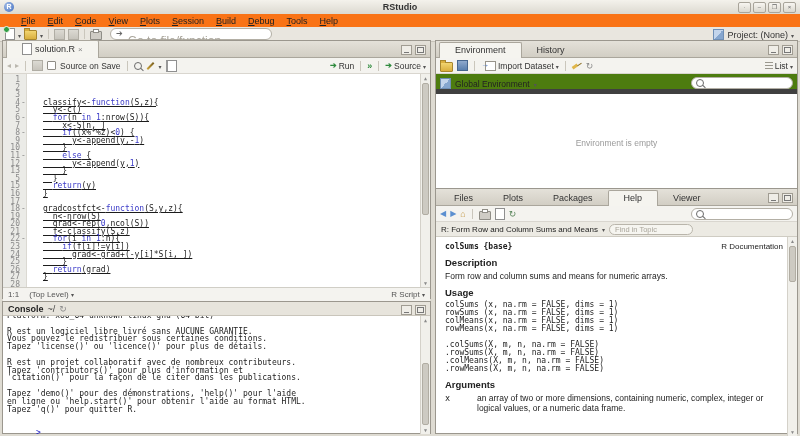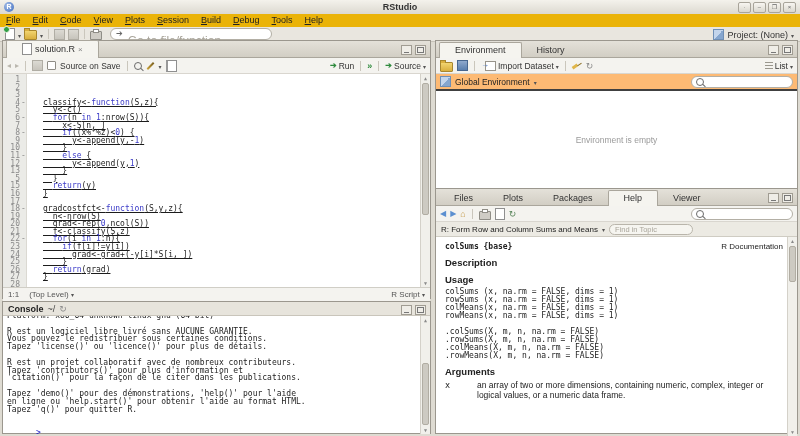--- a/index.html
+++ b/index.html
@@ -4,21 +4,21 @@
 <style>
   html,body{margin:0;padding:0;}
   body{width:800px;height:436px;position:relative;background:#dedbd2;font-family:"Liberation Sans",sans-serif;font-size:10px;color:#222;overflow:hidden;}
   
   .titlebar{position:absolute;top:0;left:0;right:0;height:14px;background:linear-gradient(#f4f2ec,#dcd9d0);border-bottom:1px solid #bdb9af;}
   .title-text{position:absolute;left:0;right:0;top:2px;text-align:center;font-size:9px;font-weight:bold;color:#333;}
   .rlogo{position:absolute;left:4px;top:2px;width:10px;height:10px;border-radius:50%;background:radial-gradient(circle at 35% 35%,#a7c0e8,#3a69bd);color:#fff;font-size:7px;line-height:10px;text-align:center;font-weight:bold;}
   .winctl{position:absolute;right:4px;top:2px;display:flex;gap:2px;}
   .winbtn{width:11px;height:9px;border:1px solid #a8a49a;border-radius:2px;background:linear-gradient(#f8f6f1,#dad7ce);font-size:6px;line-height:8px;text-align:center;color:#666;}
   
-  .menubar{position:absolute;top:14px;left:0;right:0;height:13px;background:#eab308;display:flex;padding-left:0;}
+  .menubar{position:absolute;top:14px;left:0;right:0;height:13px;background:#f97316;display:flex;align-items:center;padding-left:15px;}
   .menu-item{display:inline-block;padding:1px 6px;font-size:9px;color:#222;}
   .menu-item::first-letter{text-decoration:underline;}
   
   .main-toolbar{position:absolute;top:27px;left:0;right:0;height:14px;background:#e9e6df;border-bottom:1px solid #c7c3b9;display:flex;align-items:center;gap:3px;padding-left:5px;}
   .tsep{width:1px;height:10px;background:#cac6bc;margin:0 2px;}
   .goto-box{display:flex;align-items:center;gap:3px;background:#fff;border:1px solid #b3afa5;border-radius:8px;height:10px;width:150px;padding:0 5px;margin-left:5px;}
   .goto-box input{border:none;outline:none;font-size:12px;width:100%;background:transparent;color:#555;font-family:"Liberation Sans",sans-serif;margin-top:14px;}
   .goto-box input::placeholder{color:#a9a59b;}
   .project-btn{position:absolute;right:6px;top:2px;font-size:9px;color:#333;display:flex;gap:3px;align-items:center;}
   
@@ -86,21 +86,21 @@
   .vs-thumb{position:absolute;left:1px;right:1px;background:#cdcac2;border:1px solid #b1ada3;border-radius:2px;}
   
   .console-header{height:13px;background:#e7e4dc;border-bottom:1px solid #c9c5bb;display:flex;align-items:center;padding:0 5px;gap:4px;font-size:9px;position:relative;}
   .console-title{font-weight:bold;color:#222;}
   .console-path{color:#444;}
   .console-body{position:relative;height:118px;overflow:hidden;font-family:"DejaVu Sans Mono",monospace;font-size:8px;line-height:7.8px;padding:0 4px;color:#1c1c1c;}
   .console-lines{margin-top:-4px;}
   .console-line{min-height:7.8px;white-space:pre;}
   .prompt{color:#2020c8;}
   
-  .env-scope{height:15px;background:#fdba74;border-bottom:2px solid #404040;display:flex;align-items:center;gap:4px;padding:0 4px;font-size:8.5px;}
+  .env-scope{height:15px;background:#4d7c0f;border-bottom:5px solid #404040;display:flex;align-items:flex-end;gap:4px;padding:0 4px;font-size:8.5px;}
   .env-empty{height:97px;display:flex;align-items:center;justify-content:center;color:#9a9a9a;font-size:8.5px;background:#fff;}
   
   .topic-row{height:14px;background:#eceae3;border-bottom:1px solid #cfccc3;display:flex;align-items:center;gap:4px;padding:0 5px;font-size:8px;color:#222;}
   .find-input{width:72px;height:9px;border:1px solid #b9b5ab;border-radius:6px;font-size:7.5px;padding:0 5px;color:#333;background:#f6f5f0;outline:none;font-family:"Liberation Sans",sans-serif;}
   .find-input::placeholder{color:#a9a59b;}
   .help-body{position:relative;height:199px;overflow:hidden;padding:5px 14px 16px 9px;box-sizing:border-box;}
   .help-ref-row{display:flex;justify-content:space-between;font-size:8px;color:#222;}
   .help-ref{font-family:"DejaVu Sans Mono",monospace;font-weight:bold;}
   .help-doc{font-size:8px;}
   .help-title{font-size:15px;font-weight:600;color:#111;margin:7px 0 2px;}
@@ -474,20 +474,21 @@
     <span>R: Form Row and Column Sums and Means</span>
     <span class="caret"></span>
     <input class="find-input" placeholder="Find in Topic" style="">
   </div>
   <div class="help-body">
     <div class="help-ref-row">
       <span class="help-ref">colSums {base}</span>
       <span class="help-doc">R Documentation</span>
     </div>
     <div class="help-h3">Description</div>
+    <p class="help-p">Form row and column sums and means for numeric arrays.</p>
     <div class="help-h3">Usage</div>
     <div>
 
     <div class="usage-line">colSums (x, na.rm = FALSE, dims = 1)</div>
         <div class="usage-line">rowSums (x, na.rm = FALSE, dims = 1)</div>
         <div class="usage-line">colMeans(x, na.rm = FALSE, dims = 1)</div>
         <div class="usage-line">rowMeans(x, na.rm = FALSE, dims = 1)</div>
         <div class="usage-line"></div>
         <div class="usage-line">.colSums(X, m, n, na.rm = FALSE)</div>
         <div class="usage-line">.rowSums(X, m, n, na.rm = FALSE)</div>

